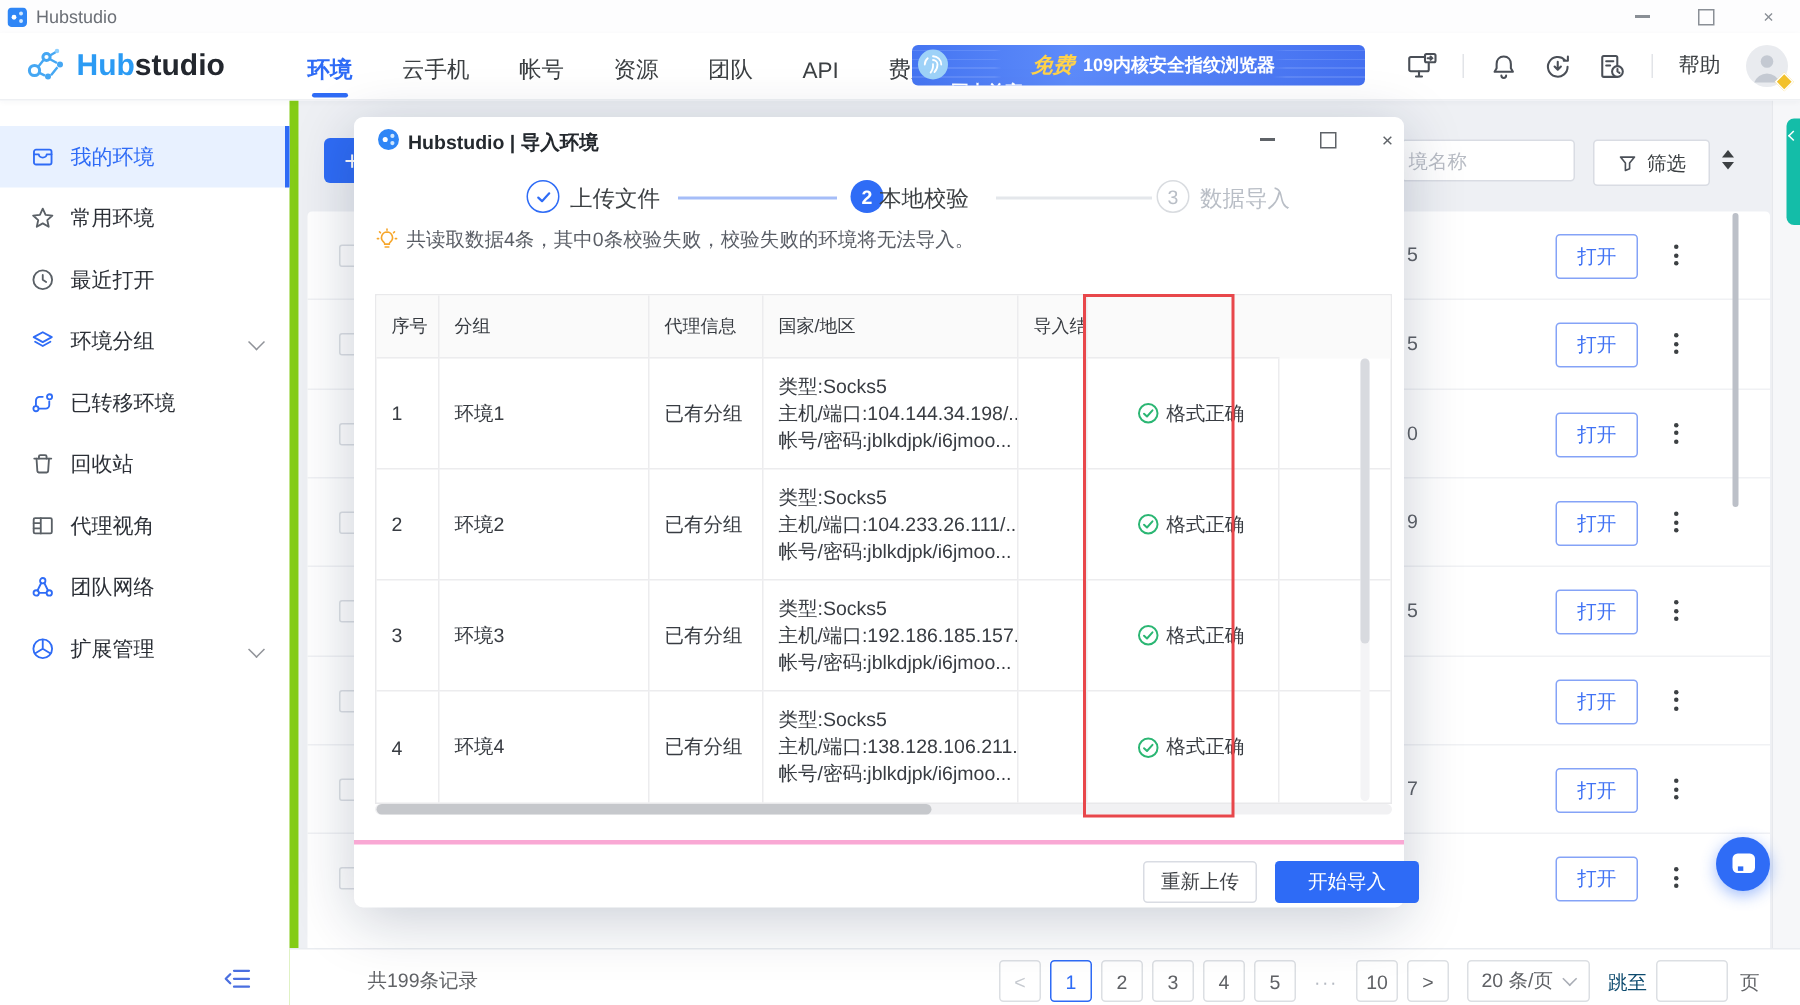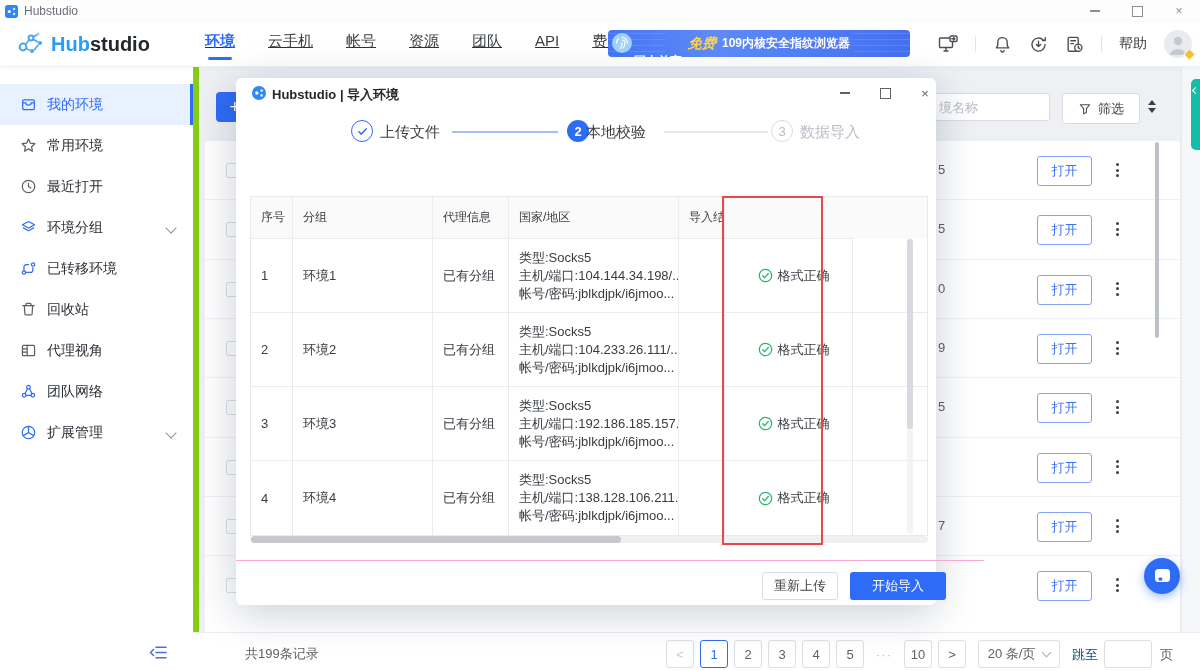--- a/index.html
+++ b/index.html
@@ -17,21 +17,21 @@
           color:#8a8f96;font-size:12px;cursor:default;}
   .tb-max{width:9px;height:9px;border:1px solid #8a8f96;display:inline-block;}
   .tb-min{width:10px;height:1.5px;background:#8a8f96;display:inline-block;}
 
   
   .appbar{position:absolute;left:0;top:22px;width:1200px;height:44px;background:#fff;
           border-bottom:1px solid #eef0f3;box-shadow:0 1px 4px rgba(20,40,80,.04);z-index:20;}
   .logo{position:absolute;left:16px;top:8px;display:flex;align-items:center;gap:5px;}
   .logo .l1{font-size:20px;font-weight:bold;color:#2b9bf4;}
   .logo .l2{font-size:20px;font-weight:bold;color:#23272e;}
-  .nav{position:absolute;left:205px;top:0;height:44px;display:flex;align-items:flex-start;gap:33px;text-decoration:underline;}
+  .nav{position:absolute;left:205px;top:0;height:44px;display:flex;align-items:flex-end;gap:33px;}
   .nav-item{font-size:15px;color:#3c4043;position:relative;padding:10px 0;cursor:pointer;white-space:nowrap;}
   .nav-item.active{color:#2e6bf6;font-weight:bold;}
   .nav-item.active::after{content:"";position:absolute;left:50%;transform:translateX(-50%);
           bottom:1px;width:24px;height:3px;border-radius:2px;background:#2e6bf6;}
   .banner{position:absolute;left:608px;top:8px;width:302px;height:27px;border-radius:4px;
           background:linear-gradient(90deg,#4575f2,#5d8bfa 35%,#4470f0);display:flex;align-items:center;
           gap:6px;padding-left:26px;box-sizing:border-box;overflow:hidden;white-space:nowrap;}
   .banner::before{content:"";position:absolute;inset:0;opacity:.25;
           background:repeating-linear-gradient(0deg,transparent 0 5px,#9db9ff 5px 6px);
           -webkit-mask:linear-gradient(90deg,#000 0 55px,transparent 60px 240px,#000 250px);
@@ -169,21 +169,21 @@
   .mt-c .pline{line-height:18px;}
   .res{flex-direction:row;align-items:center;gap:5px;}
 
   .red-box{position:absolute;left:486px;top:118px;width:101px;height:349px;border:2px solid #e8474b;
            box-sizing:border-box;z-index:55;pointer-events:none;}
   .h-scroll{position:absolute;left:14px;top:458px;width:678px;height:7px;background:#f1f1f3;border-radius:4px;}
   .h-thumb{position:absolute;left:1px;top:0;width:370px;height:7px;background:#c6c8cc;border-radius:4px;cursor:pointer;}
   .m-vscroll{position:absolute;left:671px;top:161px;width:6px;height:295px;background:#f4f4f6;border-radius:3px;}
   .m-vthumb{position:absolute;left:0;top:0;width:6px;height:190px;background:#d8dadf;border-radius:3px;cursor:pointer;}
 
-  .m-footer{position:absolute;left:0;top:482px;width:100%;height:45px;border-top:1px solid #f9a8d4;padding-left:48px;}
+  .m-footer{position:absolute;left:0;top:482px;width:100%;height:45px;border-top:3px solid #f9a8d4;}
   .btn{position:absolute;top:11px;height:28px;border-radius:3px;font-size:13px;display:flex;align-items:center;
        justify-content:center;box-sizing:border-box;cursor:pointer;}
   .btn-plain{left:526px;width:76px;border:1px solid #d9dce3;background:#fff;color:#404347;}
   .btn-primary{left:614px;width:96px;background:#2e6bf6;color:#ffffff;border:none;}
 </style>
 </head>
 <body>
 
 <div id="app">
 
@@ -564,20 +564,29 @@
       </span>
       <span class="step-lb" style="left:144px;">上传文件</span>
       <span class="step-ln ln-blue" style="left:216px;width:106px;"></span>
       <span class="step-c act" style="left:331px;">2</span>
       <span class="step-lb" style="left:350px;">本地校验</span>
       <span class="step-ln ln-gray" style="left:428px;width:104px;"></span>
       <span class="step-c pend" style="left:535px;">3</span>
       <span class="step-lb pend" style="left:564px;">数据导入</span>
     </div>
 
+    <div class="tip">
+      <span>
+        <svg width="16" height="16" viewBox="0 0 18 18" fill="none" stroke="#f6a62b" stroke-width="1.2" stroke-linecap="round">
+          <path d="M9 3 a4.2 4.2 0 0 1 2.5 7.5 c-.6.5-.8 1-.8 1.6 h-3.4 c0-.6-.2-1.1-.8-1.6 A4.2 4.2 0 0 1 9 3 Z"></path>
+          <path d="M7.6 14.3 h2.8 M9 .8 V1.6 M3.4 2.9 l.7.7 M14.6 2.9 l-.7.7 M1.8 8 h.9 M15.3 8 h.9"></path>
+        </svg>
+      </span>
+      <span>共读取数据4条，其中0条校验失败，校验失败的环境将无法导入。</span>
+    </div>
 
     <div class="mt" id="m-table">
         <div class="mt-head">
           <div class="mt-hc">序号</div>
           <div class="mt-hc">分组</div>
           <div class="mt-hc">代理信息</div>
           <div class="mt-hc">国家/地区</div>
           <div class="mt-hc">导入结果</div>
           <div class="mt-hc"></div>
         </div>

